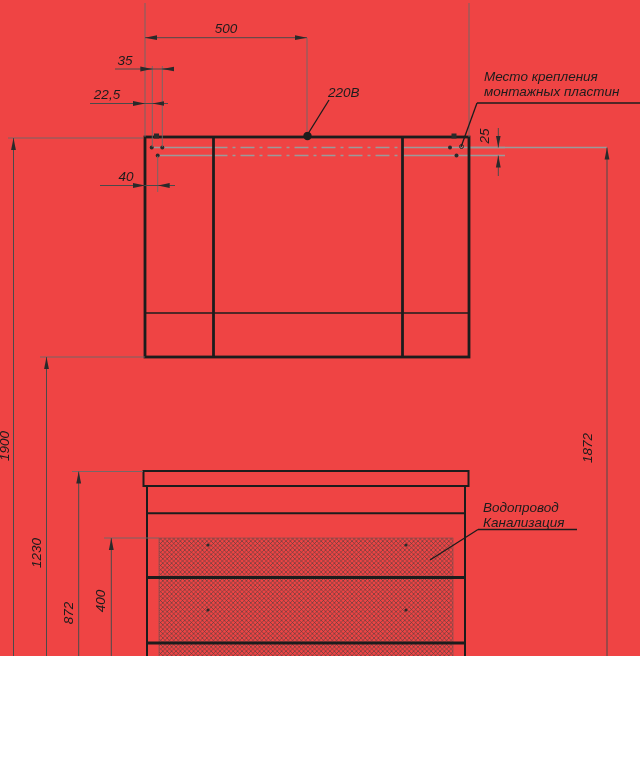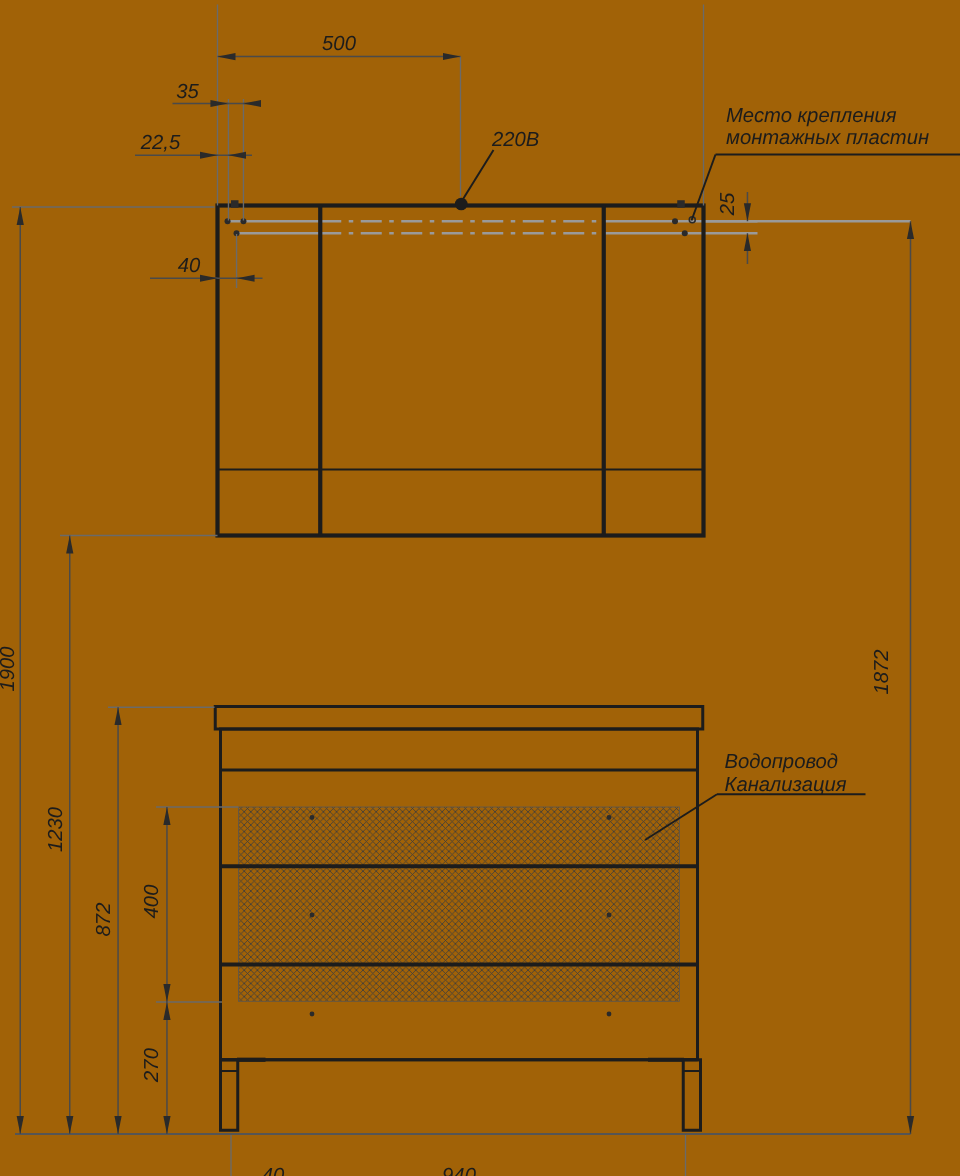--- a/index.html
+++ b/index.html
@@ -1,16 +1,16 @@
 <!DOCTYPE html>
 <html><head>
 <meta charset="utf-8">
 <style>
   html,body{margin:0;padding:0;background:#ffffff;}
-  .page{width:640px;height:784px;position:relative;overflow:hidden;background:#a16207;}
+  .page{width:640px;height:656px;position:relative;overflow:hidden;background:#ef4444;}
   svg{display:block;}
   text{font-family:"Liberation Sans","DejaVu Sans",sans-serif;font-style:italic;fill:#1c1c1c;}
   .dim-num{font-size:13.5px;}
   .note{font-size:13.5px;}
   .thick{stroke:#1c1c1c;stroke-width:2.8;fill:none;}
   .med{stroke:#1c1c1c;stroke-width:2;fill:none;}
   .thin{stroke:#1c1c1c;stroke-width:1.3;fill:none;}
   .dimline{stroke:#4a4a4a;stroke-width:1;fill:none;}
   .extline{stroke:#6a6a6a;stroke-width:0.9;fill:none;}
   .rail{stroke:#9a9a9a;stroke-width:1.6;fill:none;}

